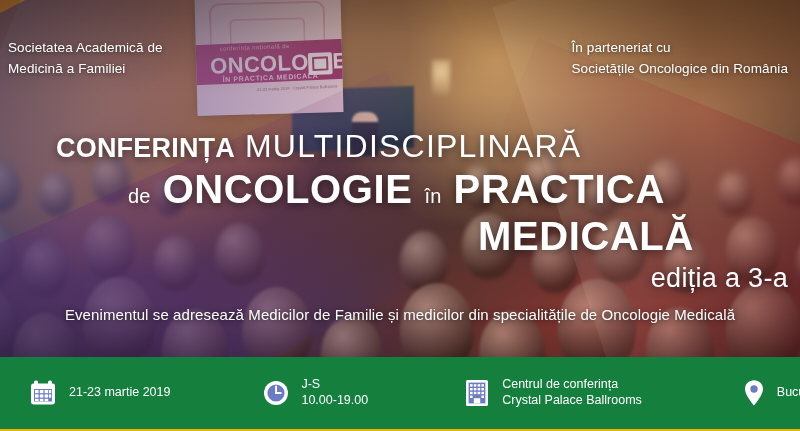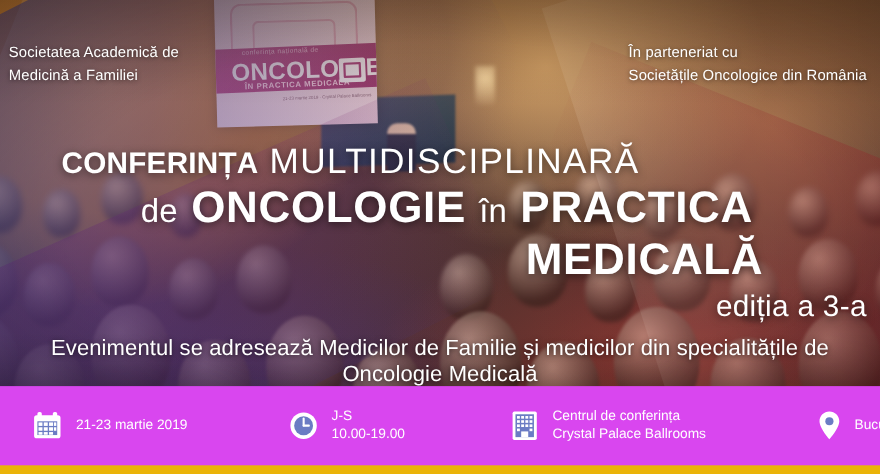--- a/index.html
+++ b/index.html
@@ -172,34 +172,34 @@
     display:flex; align-items:baseline; white-space:nowrap;
   }
   .l1{ padding-left:8px; gap:10px;margin-left:48px; }
   .l2{ padding-left:128px; gap:12px; margin-top:2px; }
   .l3{ padding-left:478px; margin-top:2px; }
   .l4{ padding-left:0; margin-top:4px; justify-content:flex-end; padding-right:12px; }
 
   .w-small{ font-size:27px; font-weight:700; letter-spacing:.2px; }
   .w-big{ font-size:32px; font-weight:400; letter-spacing:1.2px; }
   .w-bold{ font-size:40px; font-weight:700; letter-spacing:.6px; }
-  .w-lower{ font-size:30px; font-weight:400; letter-spacing:.2px; }
+  .w-lower{ font-size:20px; font-weight:400; letter-spacing:.2px; }
   .w-edition{ font-size:27px; font-weight:400; letter-spacing:.3px; }
 
   .tagline{
     position:absolute; left:0; right:0; top:306px; text-align:center;
-    color:#fff; font-size:20px; letter-spacing:.1px;
+    color:#fff; font-size:15px; letter-spacing:.1px;
     text-shadow: 0 1px 5px rgba(0,0,0,.6);
   }
 
   
   .infobar{
     position:absolute; left:0; right:0; bottom:0; height:72px;
-    background:#d946ef;
-    border-bottom:8px solid #eab308;
+    background:#15803d;
+    border-bottom:2px solid #eab308;
     display:flex; align-items:center;
   }
   .info-item{
     display:flex; align-items:center; gap:11px; color:#fff;
     font-size:12.5px; line-height:1.25; white-space:nowrap;
   }
   .i-date{ margin-left:28px; }
   .i-time{ margin-left:92px; }
   .i-venue{ margin-left:95px; }
   .i-city{ margin-left:100px; }

